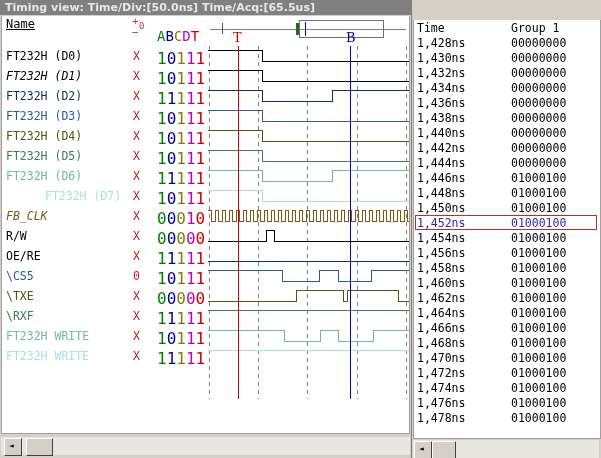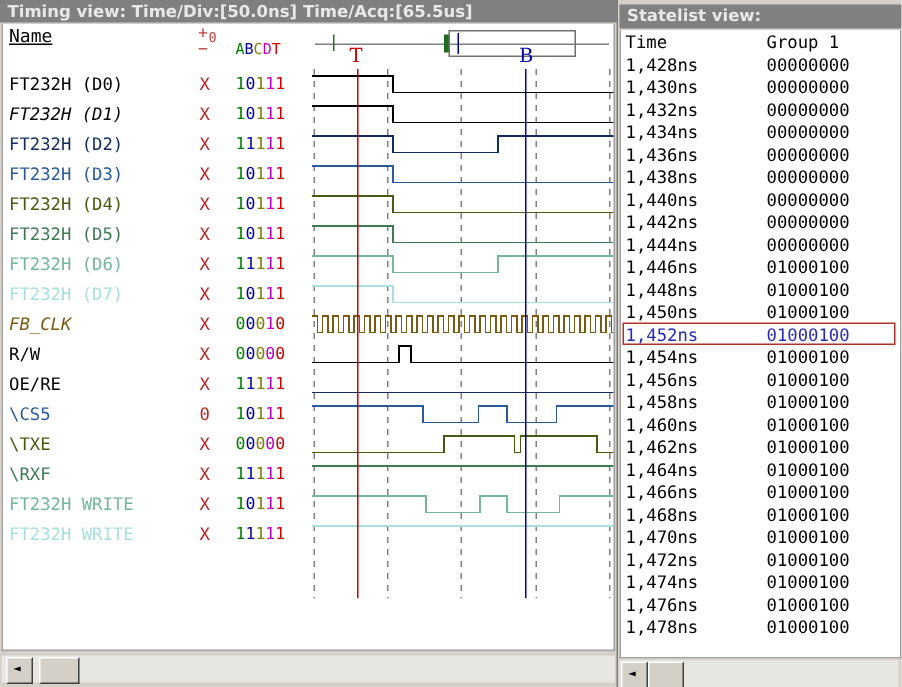--- a/index.html
+++ b/index.html
@@ -31,21 +31,21 @@
                background:#fff;border:1px solid #a0a0a0;border-top:none;}
 
   .tv-header{position:absolute;left:0;top:0;width:100%;height:30px;}
   #name-label{position:absolute;left:4px;top:1px;color:#000;font-size:12px;text-decoration:underline;}
 
   .plus-minus{position:absolute;left:130px;top:-1px;width:20px;color:#c04040;font-size:11px;line-height:11px;}
   .pm-plus{position:absolute;left:0;top:1px;}
   .pm-minus{position:absolute;left:0;top:12px;}
   .pm-zero{position:absolute;left:7px;top:6px;color:#c04040;font-size:9px;}
 
-  .abcdt{position:absolute;left:155px;top:12px;font-size:10px;letter-spacing:0px;text-align:right;}
+  .abcdt{position:absolute;left:155px;top:12px;font-size:14px;letter-spacing:0px;text-align:right;}
   .abcdt span{font-weight:normal;}
   .col-a{color:#008000;} .col-b{color:#0000a0;} .col-c{color:#808000;}
   .col-d{color:#c000c0;} .col-t{color:#d00000;}
 
   
   #overview{position:absolute;left:206px;top:3px;width:200px;height:20px;}
   #ov-line{position:absolute;left:2px;top:10px;width:196px;height:1px;background:#808080;}
   #ov-tick-left{position:absolute;left:14px;top:4px;width:1px;height:11px;background:#2a6e2a;}
   #ov-green{position:absolute;left:88px;top:4px;width:4px;height:12px;background:#1f6b1f;}
   #ov-blue{position:absolute;left:97px;top:3px;width:1px;height:14px;background:#00008b;}
@@ -53,21 +53,21 @@
 
   
   #cursor-t-label{position:absolute;left:231px;top:14px;color:#cc0000;font-size:13px;font-family:"DejaVu Serif","Liberation Serif",serif;}
   #cursor-b-label{position:absolute;left:344px;top:14px;color:#0000aa;font-size:13px;font-family:"DejaVu Serif","Liberation Serif",serif;}
 
   
   #rows{position:absolute;left:0;top:30px;width:409px;height:355px;}
   .row{position:relative;height:20px;}
   .sig-name{position:absolute;left:4px;top:3px;font-size:11.5px;white-space:nowrap;}
   .sig-x{position:absolute;left:131px;top:3px;color:#c02020;font-size:11.5px;}
-  .sig-val{position:absolute;left:155px;top:3px;font-size:11px;white-space:pre;}
+  .sig-val{position:absolute;left:155px;top:3px;font-size:16px;white-space:pre;}
   .sig-val i{font-style:normal;}
 
   
   #wave-area{position:absolute;left:206px;top:30px;width:203px;height:388px;overflow:hidden;}
   #wave-area svg{display:block;}
 
   
   #timing-scroll{position:absolute;left:1px;top:435px;width:409px;height:22px;
      background:#d4d0c8;}
   .sb-arrow{position:absolute;width:16px;height:16px;background:#d4d0c8;
@@ -157,21 +157,21 @@
             <span class="sig-name" style="color: rgb(63, 122, 85);">FT232H (D5)</span>
             <span class="sig-x">X</span>
             <span class="sig-val"><i style="color: rgb(0, 128, 0);">1</i><i style="color: rgb(0, 0, 160);">0</i><i style="color: rgb(128, 128, 0);">1</i><i style="color: rgb(192, 0, 192);">1</i><i style="color: rgb(208, 0, 0);">1</i></span>
           </div>
           <div class="row">
             <span class="sig-name" style="color: rgb(116, 183, 154);">FT232H (D6)</span>
             <span class="sig-x">X</span>
             <span class="sig-val"><i style="color: rgb(0, 128, 0);">1</i><i style="color: rgb(0, 0, 160);">1</i><i style="color: rgb(128, 128, 0);">1</i><i style="color: rgb(192, 0, 192);">1</i><i style="color: rgb(208, 0, 0);">1</i></span>
           </div>
           <div class="row">
-            <span class="sig-name" style="color: rgb(168, 223, 223);">FT232H (D7)</span>
+            <span class="sig-name" style="color: rgb(168, 223, 223); margin-left: 39px;">FT232H (D7)</span>
             <span class="sig-x">X</span>
             <span class="sig-val"><i style="color: rgb(0, 128, 0);">1</i><i style="color: rgb(0, 0, 160);">0</i><i style="color: rgb(128, 128, 0);">1</i><i style="color: rgb(192, 0, 192);">1</i><i style="color: rgb(208, 0, 0);">1</i></span>
           </div>
           <div class="row">
             <span class="sig-name" style="color: rgb(122, 90, 18); font-style: italic;">FB_CLK</span>
             <span class="sig-x">X</span>
             <span class="sig-val"><i style="color: rgb(0, 128, 0);">0</i><i style="color: rgb(0, 0, 160);">0</i><i style="color: rgb(128, 128, 0);">0</i><i style="color: rgb(192, 0, 192);">1</i><i style="color: rgb(208, 0, 0);">0</i></span>
           </div>
           <div class="row">
             <span class="sig-name" style="color: rgb(0, 0, 0);">R/W</span>
@@ -242,21 +242,20 @@
     <div id="timing-scroll">
       <div class="sb-track" style="left:0;top:2px;width:409px;"></div>
       <div class="sb-arrow" style="left:3px;top:3px;">
         <span class="glyph">◄</span>
       </div>
       <div class="sb-thumb" style="left:25px;top:3px;width:25px;"></div>
     </div>
   </div>
 
   <div class="panel" id="statelist">
-    <div class="panel-title">Statelist view:</div>
 
     <div id="sl-body">
       <div class="sl-row sl-header">
         <span class="sl-time">Time</span>
         <span class="sl-group">Group 1</span>
       </div>
       <div id="sl-rows">
           <div class="sl-row">
             <span class="sl-time">1,428ns</span>
             <span class="sl-group">00000000</span>

